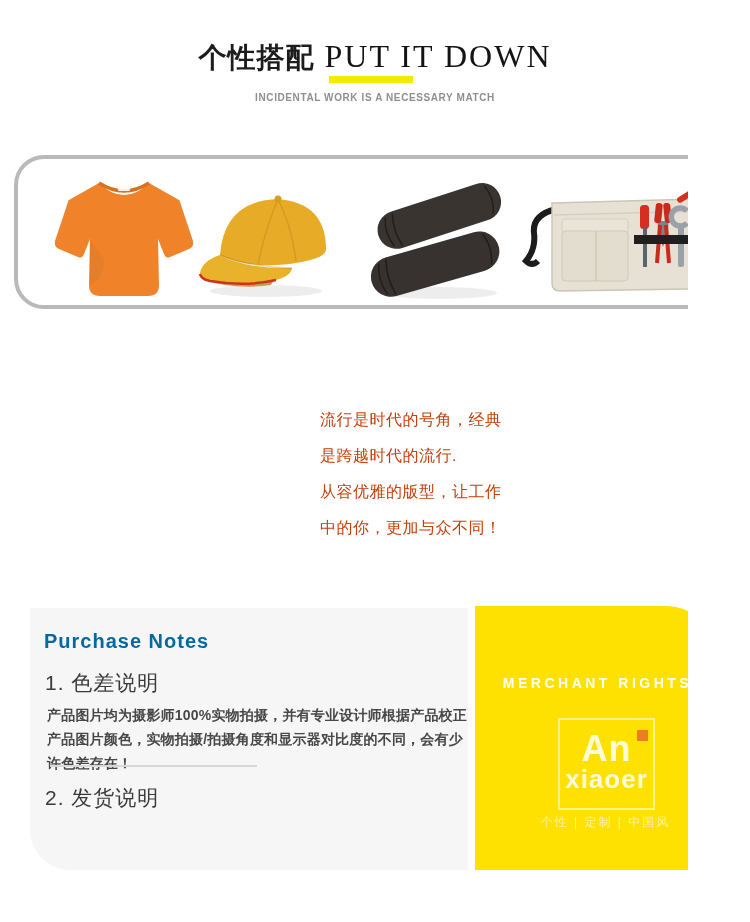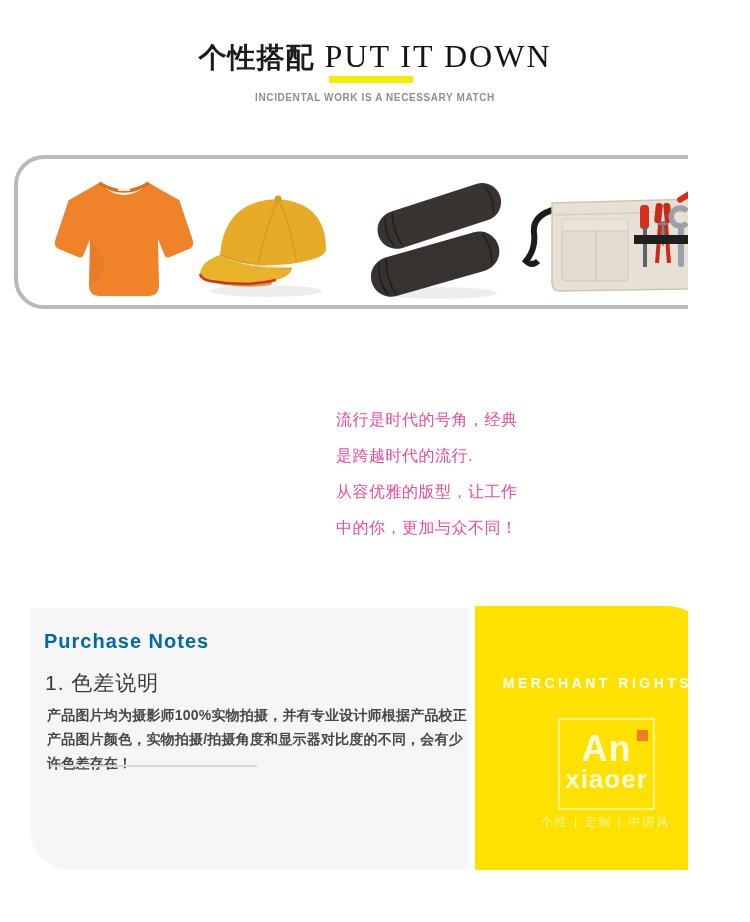--- a/index.html
+++ b/index.html
@@ -17,21 +17,21 @@
   .hdr-sub { position:absolute; top:92px; left:0; width:750px; text-align:center;
     font-size:10px; font-weight:700; color:#8f8f8f; letter-spacing:0.6px; }
 
   
   .strip { position:absolute; left:14px; top:155px; width:718px; height:154px;
     background:#fff; border:4px solid #b9b9b9; border-radius:30px; }
   .prod { position:absolute; }
   .prod svg { display:block; }
 
   
-  .intro { position:absolute; left:336px; top:402px; color:#ec4899; font-size:16px; }
+  .intro { position:absolute; left:320px; top:402px; color:#c2410c; font-size:16px; }
   .intro div { height:36px; line-height:36px; letter-spacing:0.5px; }
 
   
   .notes { position:absolute; left:30px; top:608px; width:438px; height:262px;
     background:#f6f6f6; border-bottom-left-radius:40px; }
   .notes-title { position:absolute; left:14px; top:22px;
     font-family:Liberation Sans, sans-serif; font-size:20px; font-weight:700; color:#0369a1; letter-spacing:1px; }
   .sec-h { position:absolute; left:15px; font-size:21px; color:#3a3a3a; letter-spacing:1px; }
   .sec-h.h1 { top:61px; }
   .sec-h.h2 { top:176px; }
@@ -142,20 +142,21 @@
     <div>是跨越时代的流行.</div>
     <div>从容优雅的版型，让工作</div>
     <div>中的你，更加与众不同！</div>
   </div>
 
   <div class="notes">
     <div class="notes-title">Purchase Notes</div>
     <div class="sec-h h1">1. 色差说明</div>
     <div class="sec-p p1">产品图片均为摄影师100%实物拍摄，并有专业设计师根据产品校正产品图片颜色，实物拍摄/拍摄角度和显示器对比度的不同，会有少许色差存在！</div>
     <div class="divider"></div>
+    <div class="sec-h h2">2. 发货说明</div>
   </div>
 
   <div class="rights">
     <div class="rights-en">MERCHANT RIGHTS</div>
     <div class="logo-box">
       <div class="logo-an"><span>An</span><span class="logo-dot"></span></div>
       <div class="logo-xiaoer">xiaoer</div>
     </div>
     <div class="tagline">个性 | 定制 | 中国风</div>
   </div>

